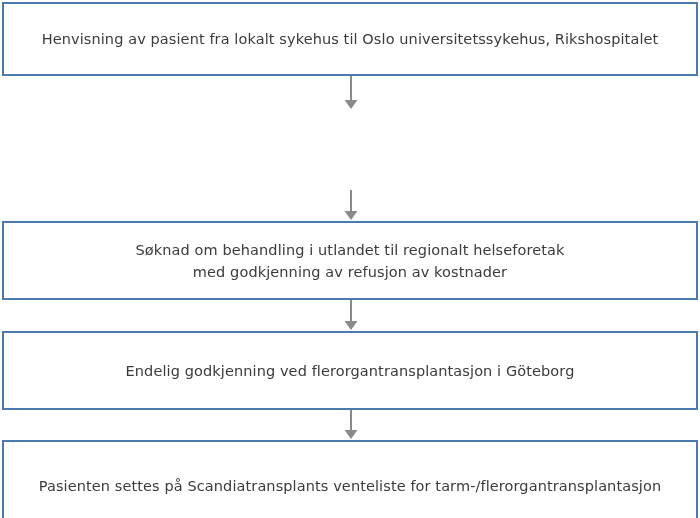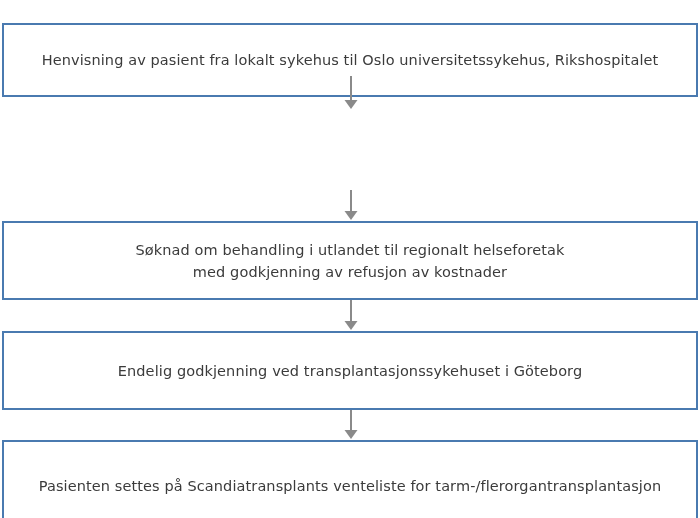--- a/index.html
+++ b/index.html
@@ -43,21 +43,21 @@
   .connector {
     position: absolute;
     width: 16px;
     margin-left: -8px;
     display: block;
   }
   .connector svg {
     display: block;
   }
   
-  .box-0 { top: 2px;   height: 74px; margin-top: 21px; }
+  .box-0 { top: 2px;   height: 74px; }
   .box-1 { top: 110px; height: 80px; }
   .box-2 { top: 221px; height: 79px; }
   .box-3 { top: 331px; height: 79px; }
   .box-4 { top: 440px; height: 92px; }
   
   .conn-0 { left: 351px; top: 76px;  height: 34px; }
   .conn-1 { left: 351px; top: 190px; height: 31px; }
   .conn-2 { left: 351px; top: 300px; height: 31px; }
   .conn-3 { left: 351px; top: 410px; height: 30px; }
 </style>
@@ -91,21 +91,21 @@
   </div>
 
   <div class="connector conn-2">
     <svg width="16" height="31" viewBox="0 0 16 31" xmlns="http://www.w3.org/2000/svg">
       <line x1="8" y1="0" x2="8" y2="23" stroke="#8a8a8a" stroke-width="2"></line>
       <polygon points="1.5,21 14.5,21 8,30" fill="#8a8a8a"></polygon>
     </svg>
   </div>
 
   <div class="step box-3">
-    <div class="step-text">Endelig godkjenning ved transplantasjonssykehuset i Göteborg</div>
+    <div class="step-text">Endelig godkjenning ved flerorgantransplantasjon i Göteborg</div>
   </div>
 
   <div class="connector conn-3">
     <svg width="16" height="30" viewBox="0 0 16 30" xmlns="http://www.w3.org/2000/svg">
       <line x1="8" y1="0" x2="8" y2="22" stroke="#8a8a8a" stroke-width="2"></line>
       <polygon points="1.5,20 14.5,20 8,29" fill="#8a8a8a"></polygon>
     </svg>
   </div>
 
   <div class="step box-4">

